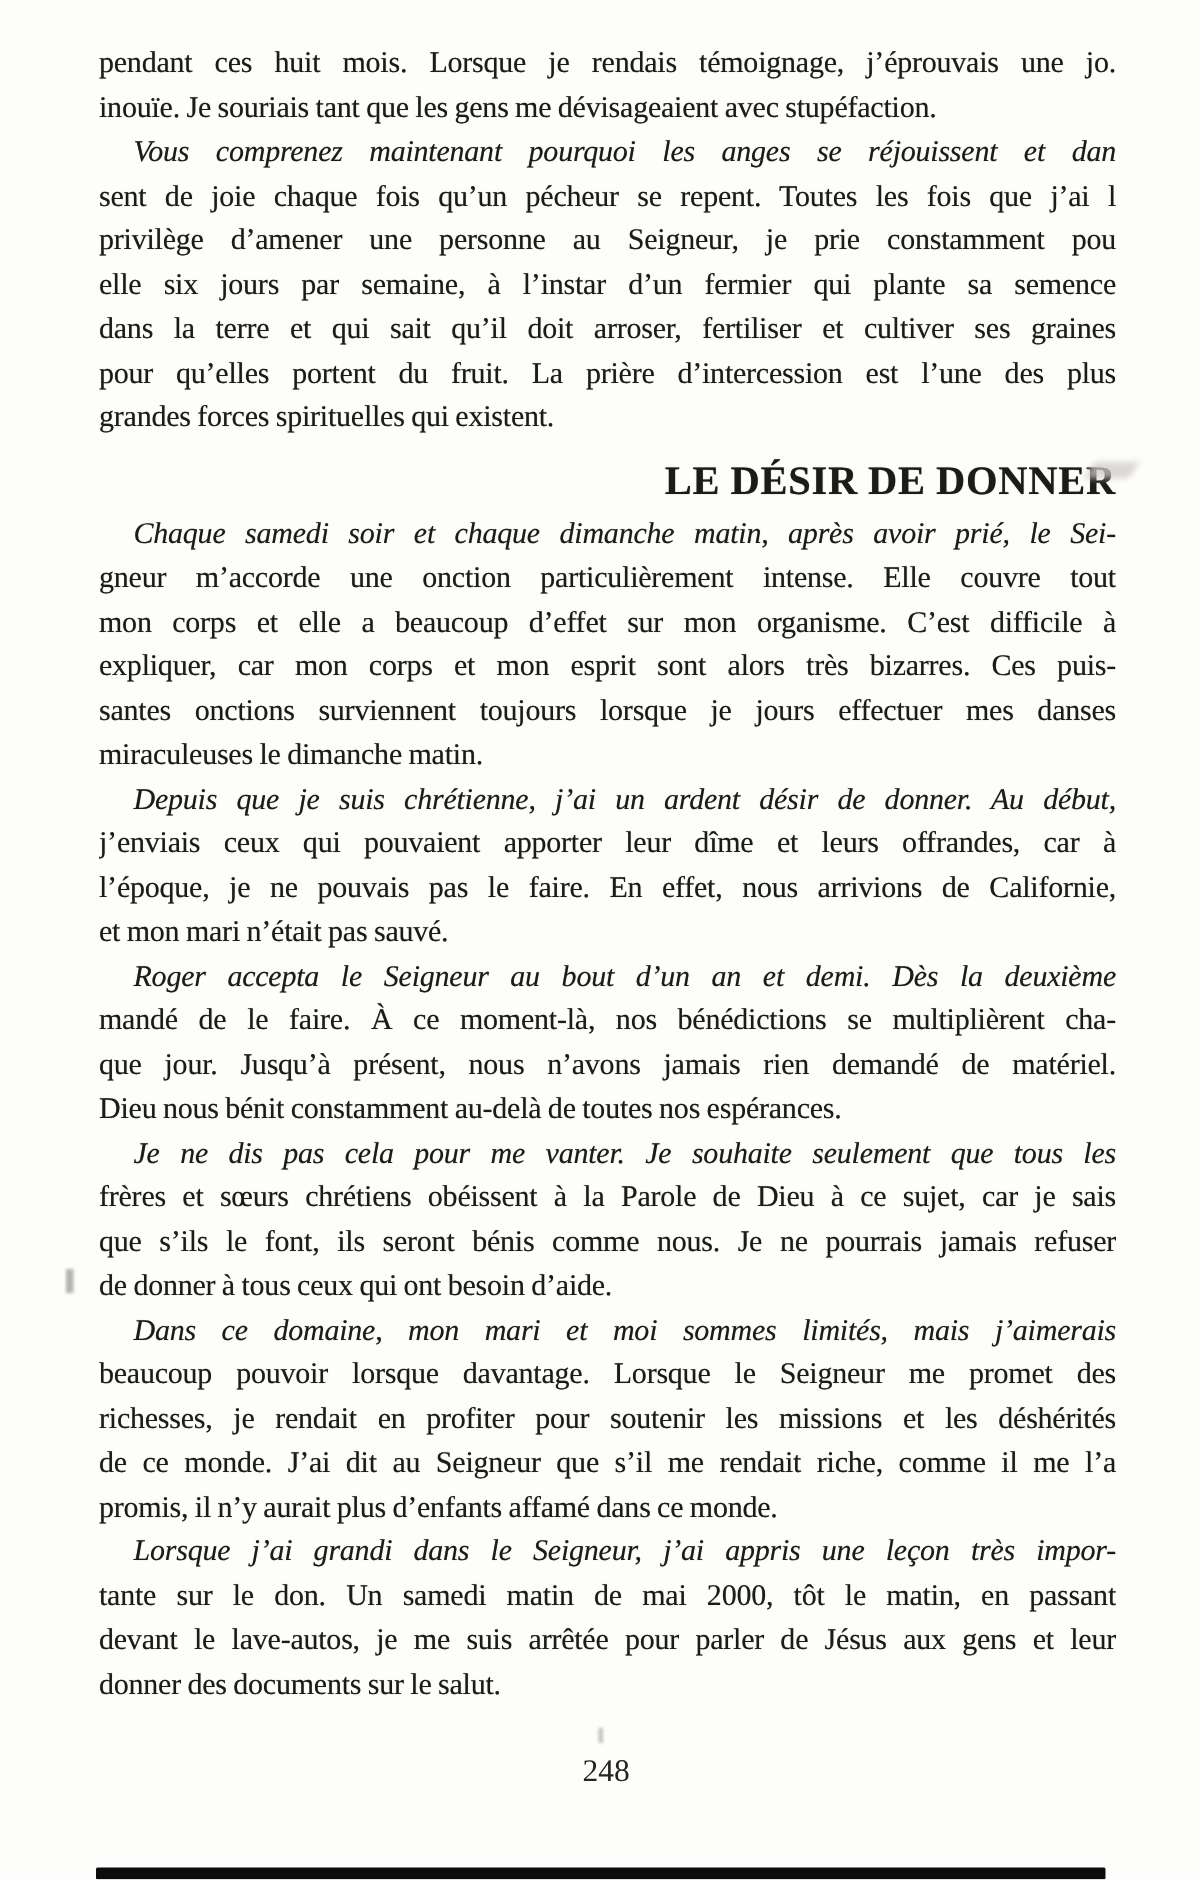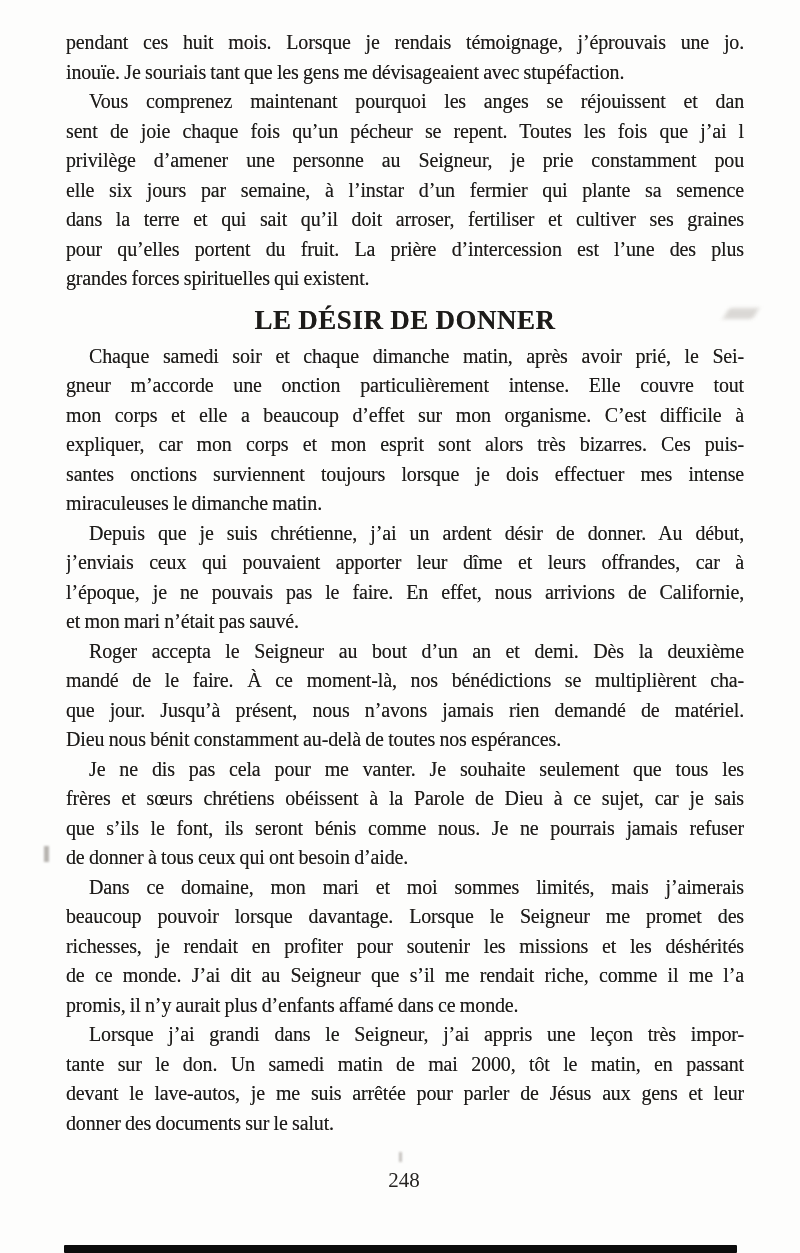--- a/index.html
+++ b/index.html
@@ -29,26 +29,26 @@
     height: 29.5px;
     overflow: hidden;
     text-align: justify;
   }
   .line.full::after {
     content: "";
     display: inline-block;
     width: 100%;
     height: 0;
   }
-  .line.indent { text-indent: 23px; }
+  .line.indent { text-indent: 23px; font-style: italic; }
   .heading {
     height: 46px;
     line-height: 48px;
     margin-top: 2px;
-    text-align: center;
+    text-align: right;
     font-size: 27px;
     font-weight: bold;
     letter-spacing: 0.5px;
     text-shadow: 0 0 0.6px rgba(20,18,16,0.6);
   }
   .pagenum {
     position: absolute;
     top: 1168px; left: 0; width: 808px;
     text-align: center;
     font-size: 21px;
@@ -102,21 +102,21 @@
         <div class="line full">dans la terre et qui sait qu’il doit arroser, fertiliser et cultiver ses graines</div>
         <div class="line full">pour qu’elles portent du fruit. La prière d’intercession est l’une des plus</div>
         <div class="line">grandes forces spirituelles qui existent.</div>
       </div>
       <div class="heading">LE DÉSIR DE DONNER</div>
       <div class="para">
         <div class="line full indent">Chaque samedi soir et chaque dimanche matin, après avoir prié, le Sei-</div>
         <div class="line full">gneur m’accorde une onction particulièrement intense. Elle couvre tout</div>
         <div class="line full">mon corps et elle a beaucoup d’effet sur mon organisme. C’est difficile à</div>
         <div class="line full">expliquer, car mon corps et mon esprit sont alors très bizarres. Ces puis-</div>
-        <div class="line full">santes onctions surviennent toujours lorsque je dois effectuer mes intense</div>
+        <div class="line full">santes onctions surviennent toujours lorsque je jours effectuer mes danses</div>
         <div class="line">miraculeuses le dimanche matin.</div>
       </div>
       <div class="para">
         <div class="line full indent">Depuis que je suis chrétienne, j’ai un ardent désir de donner. Au début,</div>
         <div class="line full">j’enviais ceux qui pouvaient apporter leur dîme et leurs offrandes, car à</div>
         <div class="line full">l’époque, je ne pouvais pas le faire. En effet, nous arrivions de Californie,</div>
         <div class="line">et mon mari n’était pas sauvé.</div>
       </div>
       <div class="para">
         <div class="line full indent">Roger accepta le Seigneur au bout d’un an et demi. Dès la deuxième</div>

